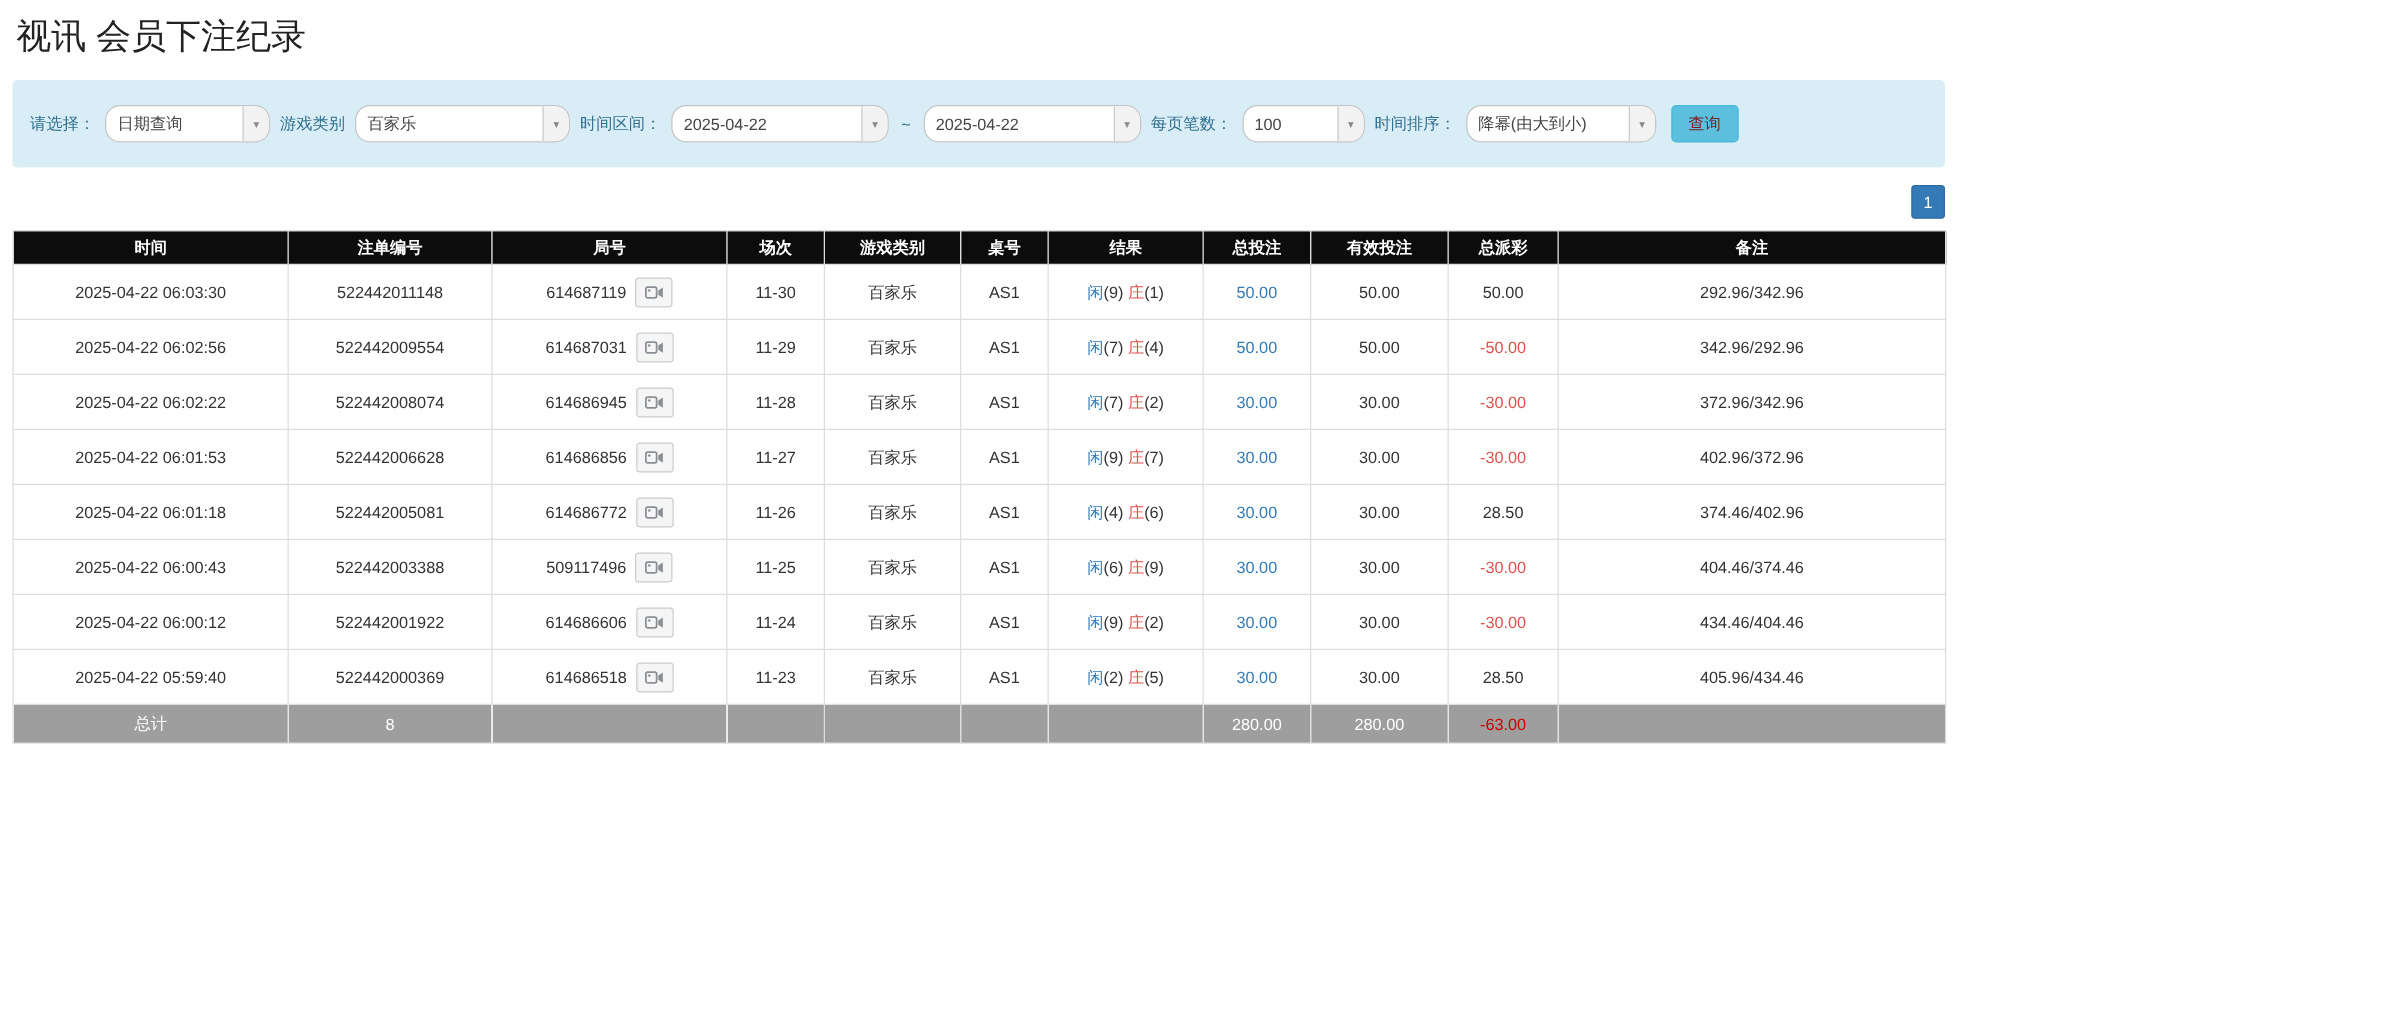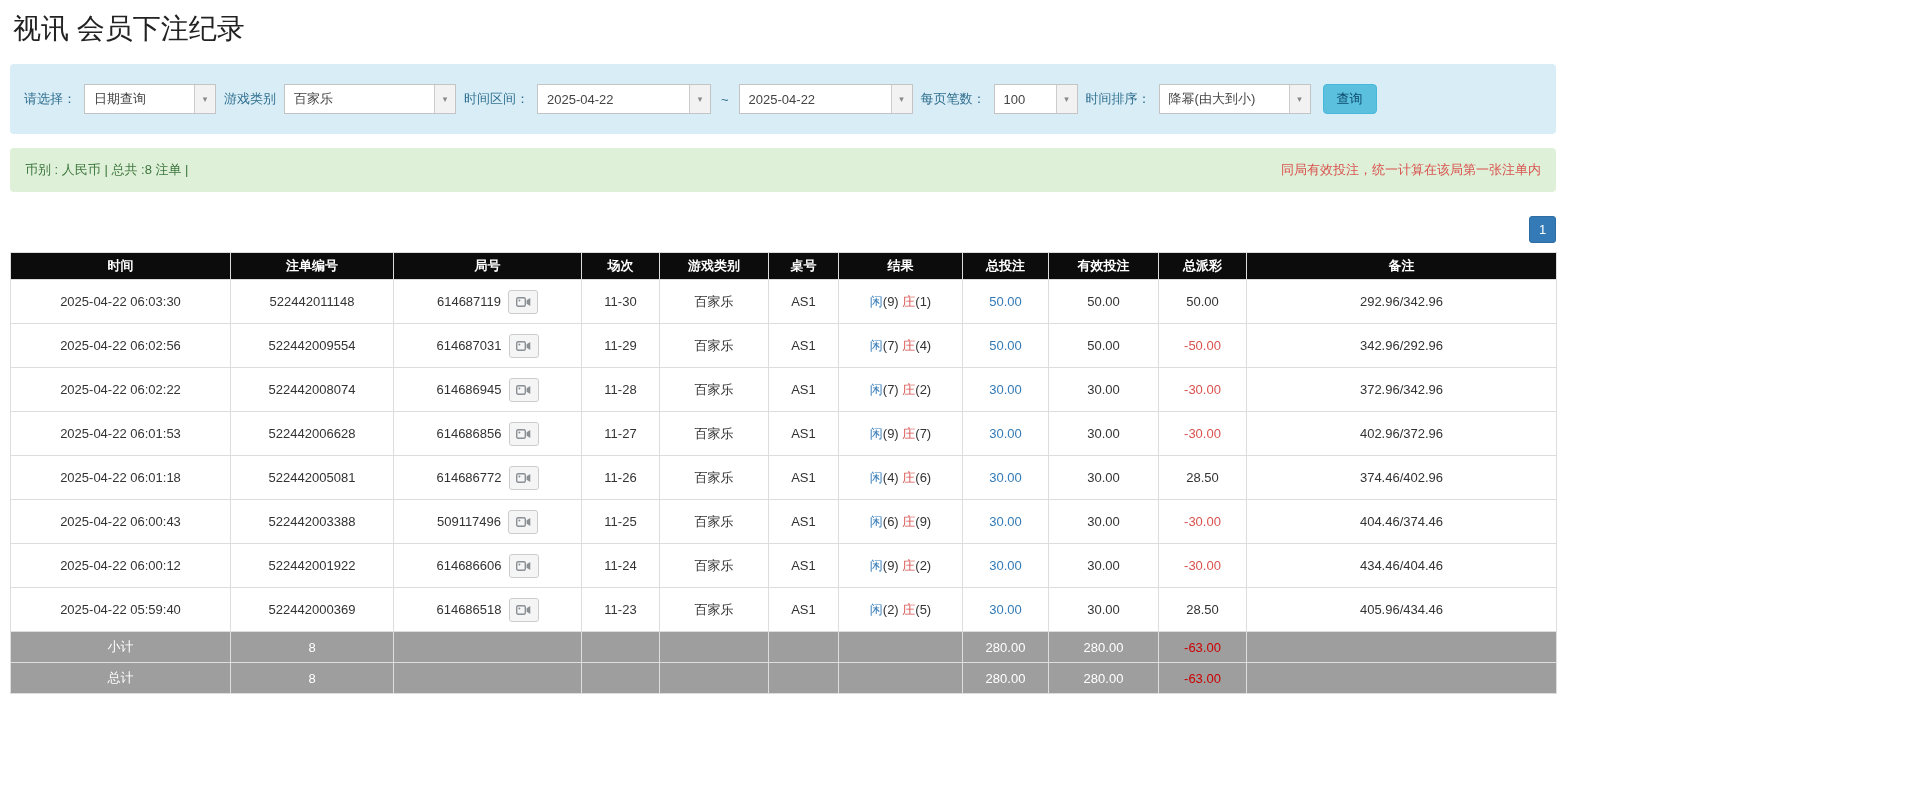--- a/index.html
+++ b/index.html
@@ -29,21 +29,21 @@
     margin-bottom: 14px;
     white-space: nowrap;
   }
   .flabel { color: #31708f; }
   .sep { color: #31708f; padding: 0 2px; }
   .combo {
     display: inline-flex;
     align-items: stretch;
     background: #fff;
     border: 1px solid #c4c4c4;
-    border-radius: 0;
+    border-radius: 12px;
     height: 30px;
     overflow: hidden;
     cursor: pointer;
   }
   .combo-value {
     display: flex;
     align-items: center;
     padding: 0 9px;
     color: #444;
     flex: 1;
@@ -56,30 +56,30 @@
     width: 21px;
     background: #f2f2f2;
     border-left: 1px solid #ccc;
     color: #888;
     font-size: 9px;
     flex: none;
   }
   .w-select { width: 132px; }
   .w-game   { width: 172px; }
   .w-date   { width: 174px; }
-  .w-size   { width: 84px;  }
+  .w-size   { width: 98px;  }
   .w-sort   { width: 152px; }
   .btn-search {
     height: 30px;
     padding: 0 13px;
     margin-left: 4px;
     background: #5bc0de;
     border: 1px solid #46b8da;
     border-radius: 4px;
-    color: #0c4a6e;
+    color: #7f1d1d;
     font-size: 13px;
     cursor: pointer;
     font-family: inherit;
   }
 
   
   .summary-bar {
     display: flex;
     justify-content: space-between;
     align-items: center;
@@ -200,24 +200,20 @@
 
     <span class="flabel">时间排序：</span>
     <div class="combo w-sort">
       <span class="combo-value">降幂(由大到小)</span>
       <span class="combo-caret">▾</span>
     </div>
 
     <button class="btn-search">查询</button>
   </div>
 
-  <div class="summary-bar">
-    <span class="summary-left">币别 : 人民币 | 总共 :8 注单 |</span>
-    <span class="summary-right">同局有效投注，统一计算在该局第一张注单内</span>
-  </div>
 
   <div class="pagination">
     <button class="page-btn">1</button>
   </div>
 
   <table>
     <colgroup>
       <col style="width:220px">
         <col style="width:163px">
         <col style="width:188px">
@@ -434,41 +430,28 @@
           <td>AS1</td>
           <td><span class="res-player">闲</span><span class="res-score">(2)</span> <span class="res-banker">庄</span><span class="res-score">(5)</span></td>
           <td><a class="bet-link">30.00</a></td>
           <td>30.00</td>
           <td>28.50</td>
           <td>405.96/434.46</td>
         </tr>
       </tbody>
     <tfoot>
         <tr>
-          <td>小计</td>
+          <td>总计</td>
           <td>8</td>
           <td></td>
           <td></td>
           <td></td>
           <td></td>
           <td></td>
           <td>280.00</td>
           <td>280.00</td>
           <td class="neg-strong">-63.00</td>
           <td></td>
         </tr>
-        <tr>
-          <td>总计</td>
-          <td>8</td>
-          <td></td>
-          <td></td>
-          <td></td>
-          <td></td>
-          <td></td>
-          <td>280.00</td>
-          <td>280.00</td>
-          <td class="neg-strong">-63.00</td>
-          <td></td>
-        </tr>
       </tfoot>
   </table>
 
 </div>
 
 </body></html>

